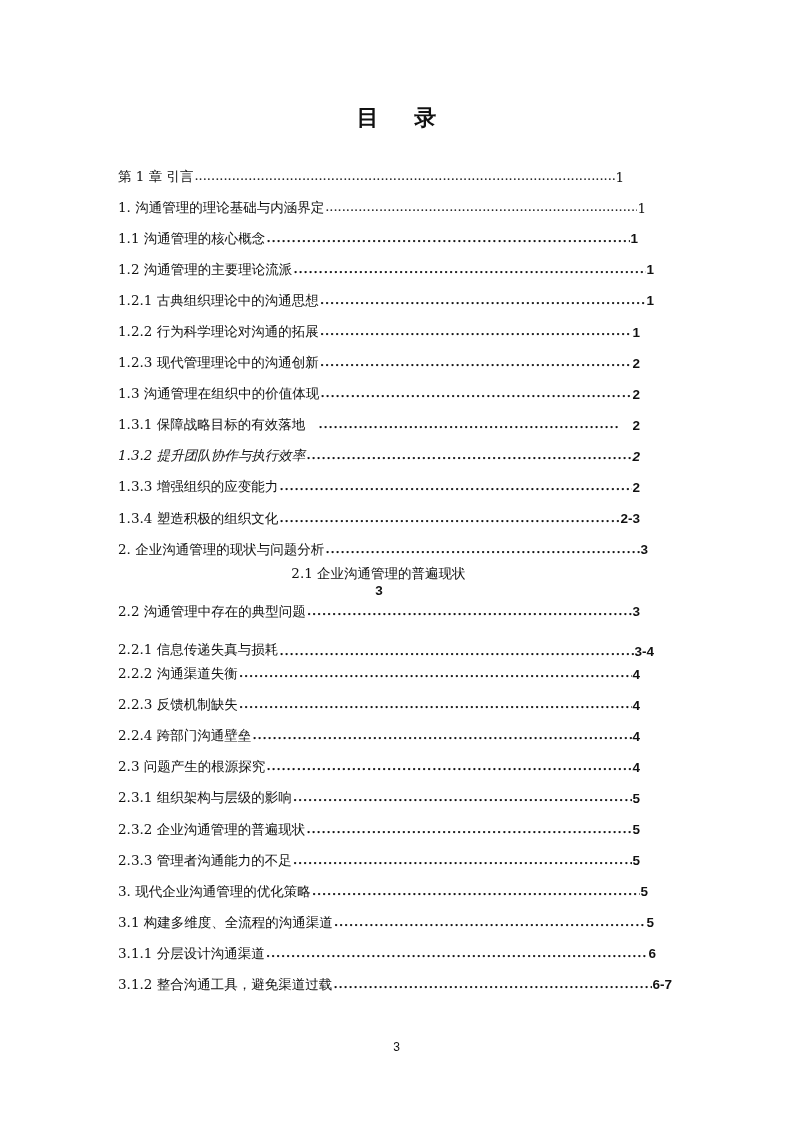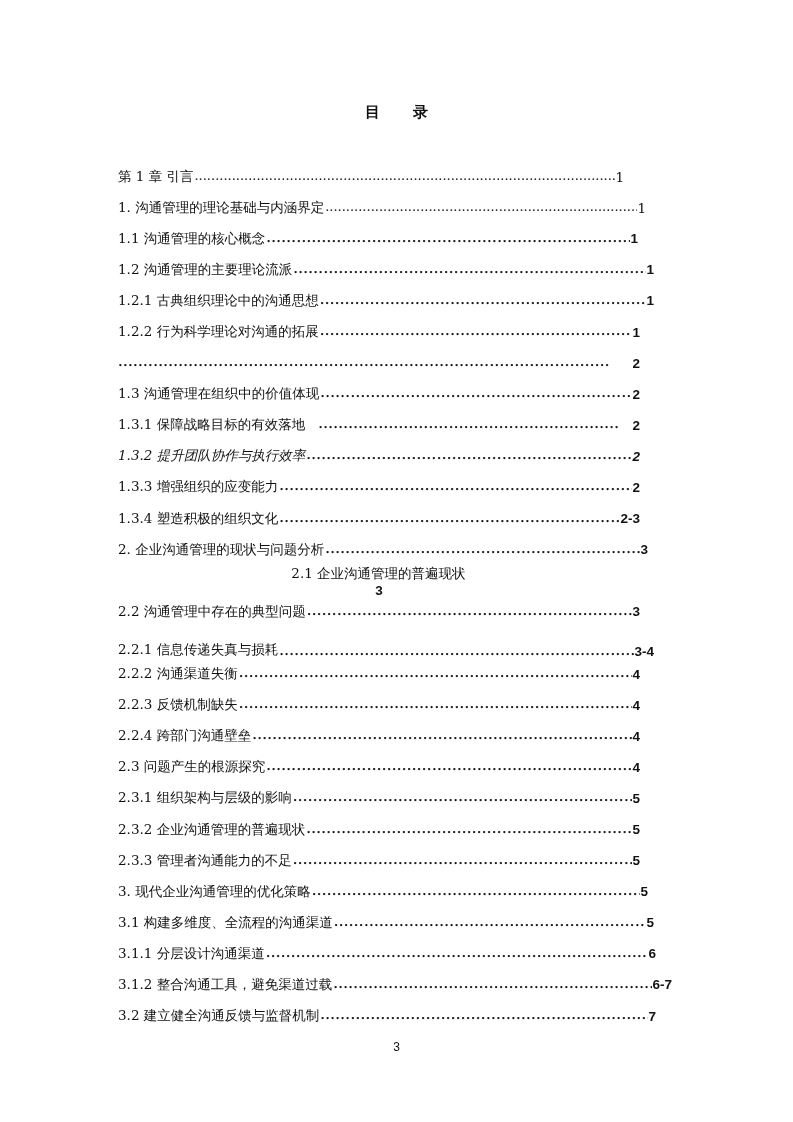--- a/index.html
+++ b/index.html
@@ -1,20 +1,20 @@
 <!DOCTYPE html>
 <html><head>
   <meta charset="utf-8">
   <style>
     html, body { margin: 0; padding: 0; background: #ffffff; }
     body { width: 793px; height: 1122px; position: relative; overflow: hidden;
            font-family: "DejaVu Serif", "Liberation Serif", serif; color: #111; }
     .title { position: absolute; top: 103px; left: 0; width: 793px; text-align: center;
              font-family: "DejaVu Sans", "Liberation Sans", sans-serif; font-weight: bold;
-             font-size: 15px; letter-spacing: 14px; padding-left: 14px; box-sizing: border-box; }
+             font-size: 22px; letter-spacing: 14px; padding-left: 14px; box-sizing: border-box; }
     .toc { position: absolute; top: 161px; left: 118px; width: 560px; }
     .row { position: relative; height: 31.1px; display: flex; align-items: center; font-size: 13.5px; white-space: nowrap; }
     .row .label { flex: 0 0 auto; padding-right: 1px; }
     .row .leader { flex: 1 1 auto; overflow: hidden; height: 14px; position: relative; top: 1px; }
     .row .leader::before { content: "··················································································································································";
                            letter-spacing: 0px; font-size: 13px; color: #222; }
     .row.bold-lead .leader::before { content: "••••••••••••••••••••••••••••••••••••••••••••••••••••••••••••••••••••••••••••••••••••••••••••••••••";
                            font-size: 8px; letter-spacing: 0.3px; color: #111; position: relative; top: -2px; }
     .row .page { flex: 0 0 auto; }
     .row.bold-lead .page { font-family: "Liberation Sans", sans-serif; font-weight: bold; font-size: 13.5px; }
@@ -51,20 +51,21 @@
       <span class="label">1.2.1 古典组织理论中的沟通思想</span>
       <span class="leader"></span>
       <span class="page">1</span>
     </div>
   <div class="row bold-lead" style="width: 522px;">
       <span class="label">1.2.2 行为科学理论对沟通的拓展</span>
       <span class="leader"></span>
       <span class="page">1</span>
     </div>
   <div class="row bold-lead" style="width: 522px;">
+      <span class="label">1.2.3 现代管理理论中的沟通创新</span>
       <span class="leader"></span>
       <span class="page">2</span>
     </div>
   <div class="row bold-lead" style="width: 522px;">
       <span class="label">1.3 沟通管理在组织中的价值体现</span>
       <span class="leader"></span>
       <span class="page">2</span>
     </div>
   <div class="row bold-lead" style="width: 522px; gap: 12px;">
       <span class="label">1.3.1 保障战略目标的有效落地</span>
@@ -154,20 +155,15 @@
   <div class="row bold-lead" style="width: 538px;">
       <span class="label">3.1.1 分层设计沟通渠道</span>
       <span class="leader"></span>
       <span class="page">6</span>
     </div>
   <div class="row bold-lead" style="width: 554px;">
       <span class="label">3.1.2 整合沟通工具，避免渠道过载</span>
       <span class="leader"></span>
       <span class="page">6-7</span>
     </div>
-  <div class="row bold-lead" style="width: 538px;">
-      <span class="label">3.2 建立健全沟通反馈与监督机制</span>
-      <span class="leader"></span>
-      <span class="page">7</span>
-    </div>
 </div>
 
 <div class="pagenum">3</div>
 
 </body></html>

